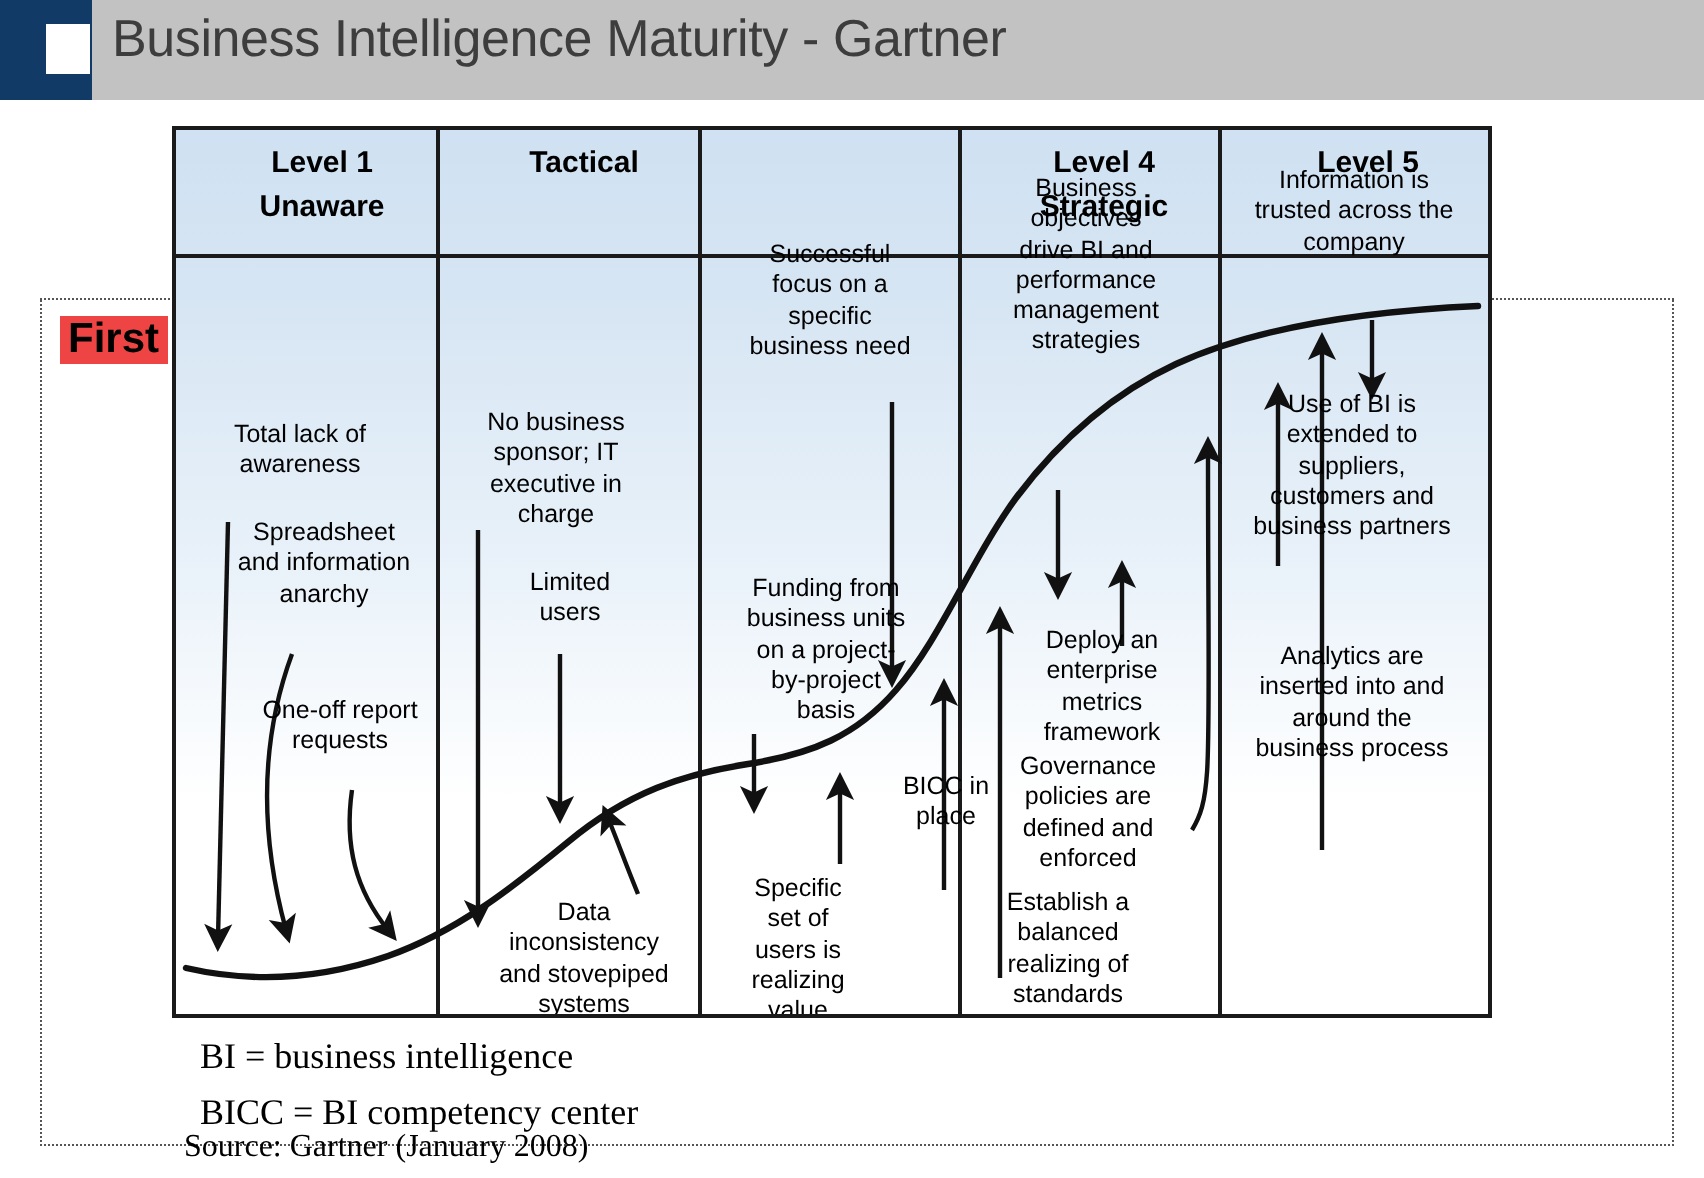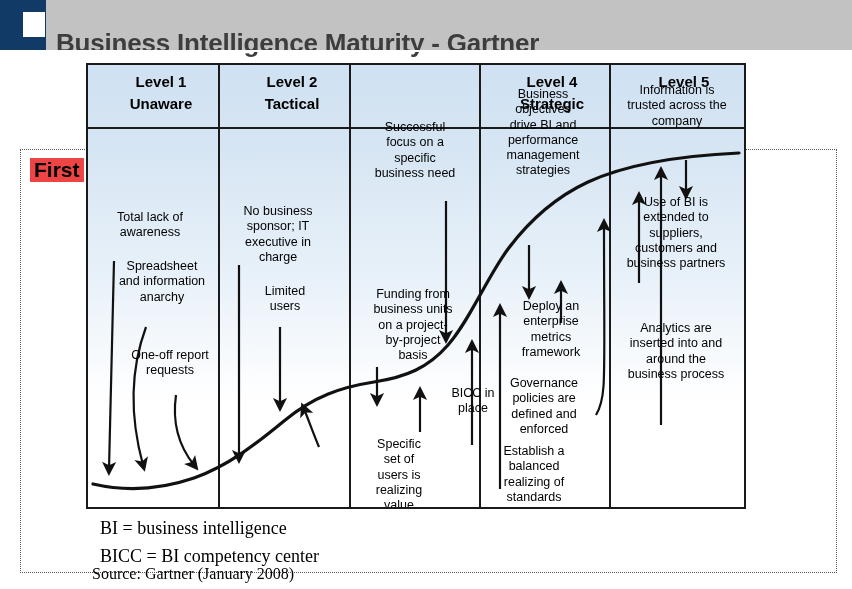--- a/index.html
+++ b/index.html
@@ -19,22 +19,22 @@
   #title-accent {
     position:absolute; left:0; top:0; width:46px; height:50px;
     background:#113a66;
   }
   #title-accent-inner {
     position:absolute; left:23px; top:12px; width:22px; height:25px;
     background:#ffffff;
   }
   #title-text {
     position:absolute; left:56px; top:4px;
-    font-size:26px; font-weight:bold; color:#3d3d3d;
-    letter-spacing:-0.2px; white-space:nowrap;margin-top:24px;
+    font-size:26px; font-weight:normal; color:#3d3d3d;
+    letter-spacing:-0.2px; white-space:nowrap;
   }
   #titlebar-underline {
     position:absolute; left:0; top:50px; width:852px; height:2px;
     background:#ffffff;
   }
 
   
   #placeholder-box {
     position:absolute; left:20px; top:149px;
     width:817px; height:424px;
@@ -110,21 +110,20 @@
   <div class="col-divider" style="left:261px;"></div>
   <div class="col-divider" style="left:391px;"></div>
   <div class="col-divider" style="left:521px;"></div>
   <div id="header-divider"></div>
 
   <div class="col-header" style="left:1px;">
     <span class="hl">Level 1</span>
     <span class="hl">Unaware</span>
   </div>
   <div class="col-header" style="left:132px;">
-    <span class="hl">Level 2</span>
     <span class="hl">Tactical</span>
   </div>
   <div class="col-header" style="left:392px;">
     <span class="hl">Level 4</span>
     <span class="hl">Strategic</span>
   </div>
   <div class="col-header" style="left:524px;">
     <span class="hl">Level 5</span>
   </div>
 
@@ -176,20 +175,24 @@
 anarchy</div>
   <div class="note" style="left:30px; top:283px; width:104px;">One-off report
 requests</div>
 
   <div class="note" style="left:134px; top:139px; width:112px;">No business
 sponsor; IT
 executive in
 charge</div>
   <div class="note" style="left:152px; top:219px; width:90px;">Limited
 users</div>
+  <div class="note" style="left:142px; top:384px; width:124px;">Data
+inconsistency
+and stovepiped
+systems</div>
 
   <div class="note" style="left:268px; top:55px; width:118px;">Successful
 focus on a
 specific
 business need</div>
   <div class="note" style="left:264px; top:222px; width:122px;">Funding from
 business units
 on a project-
 by-project
 basis</div>
@@ -200,21 +203,21 @@
 users is
 realizing
 value</div>
 
   <div class="note" style="left:396px; top:22px; width:118px;">Business
 objectives
 drive BI and
 performance
 management
 strategies</div>
-  <div class="note" style="left:412px; top:234px; width:102px;">Deploy an
+  <div class="note" style="left:412px; top:248px; width:102px;">Deploy an
 enterprise
 metrics
 framework</div>
   <div class="note" style="left:400px; top:311px; width:112px;">Governance
 policies are
 defined and
 enforced</div>
   <div class="note" style="left:396px; top:379px; width:100px;">Establish a
 balanced
 realizing of

